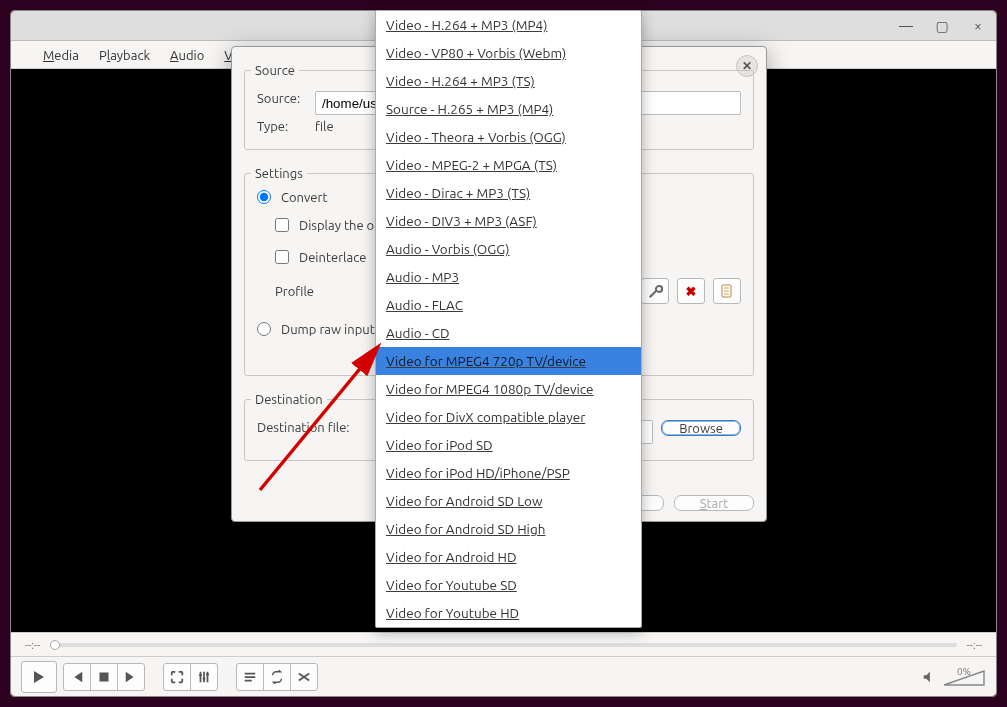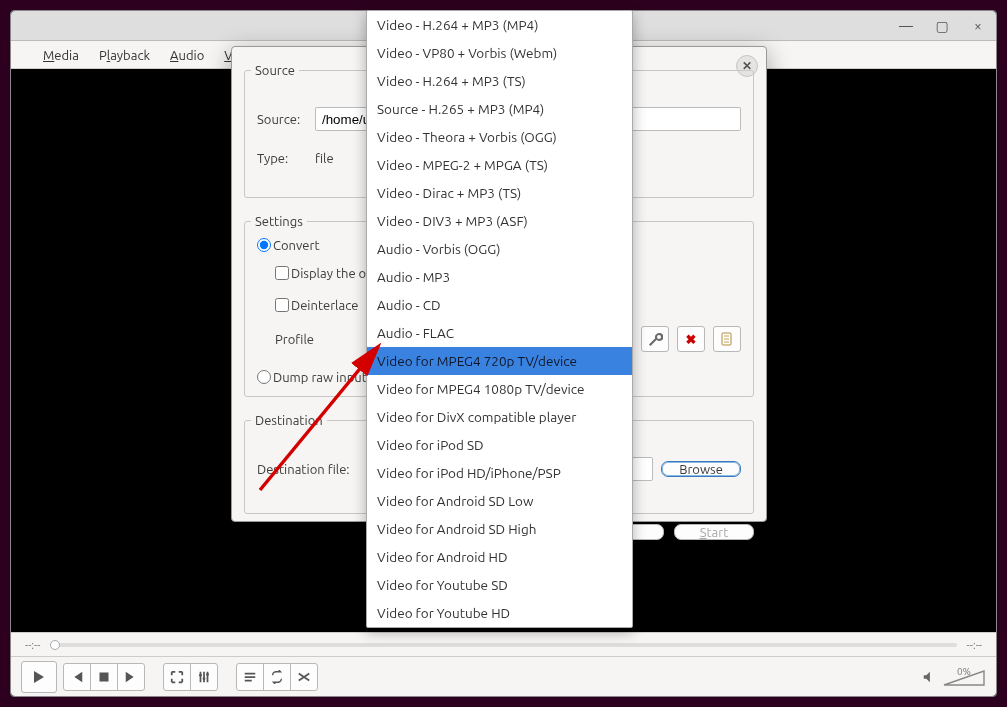--- a/index.html
+++ b/index.html
@@ -92,50 +92,51 @@
     display: flex; align-items: center; justify-content: center;
     color: #555; font-size: 12px; font-weight: bold;
   }
   fieldset.group {
     border: 1px solid #c9c7c5; border-radius: 3px; margin: 6px 0 10px 0; padding: 10px 12px 12px 12px;
     position: relative;
   }
   fieldset.group > legend {
     font-size: 13px; padding: 0 4px; margin-left: -6px; color: #3c3c3c; background: #f6f5f4;
   }
-  .row { display: flex; align-items: center; gap: 8px; margin: 20px 0; }
+  .row { display: flex; gap: 8px; margin: 4px 0; }
   .lbl { min-width: 50px; }
   input[type=text].field {
     border: 1px solid #bbb; height: 24px; padding: 2px 6px; background: #fff; border-radius: 2px;
   }
-  .radio, .check { display: flex; align-items: center; gap: 2px; }
+  .radio, .check { display: flex; align-items: center; gap: 10px; }
   .radio input, .check input { width: 14px; height: 14px; }
   .profile-row { display: flex; align-items: center; gap: 8px; margin-top: 14px; }
   .profile-label { min-width: 50px; margin-left: 18px;}
   .tool-btn {
     width: 28px; height: 26px; border: 1px solid #b8b8b8; border-radius: 3px; background: #fdfdfd;
     display: flex; align-items: center; justify-content: center;
   }
   .wrench { color: #6b6b6b; }
   .xred { color: #cc0000; font-weight: bold; }
   .dlg-buttons { display: flex; justify-content: flex-end; gap: 10px; margin-top: auto; }
   .btn {
     min-width: 80px; height: 16px; border: 1px solid #b8b8b8; border-radius: 7px; background: #fdfdfd;
     display: flex; align-items: center; justify-content: center; padding: 0 12px;
   }
   .btn.disabled { color: #aaa; }
   .btn.browse { border-color: #3a7bbf; box-shadow: inset 0 0 0 1px #8bb7e0; }
 
   
   .dropdown {
     position: absolute;
-    left: 366px; top: 10px; width: 267px;
+    left: 375px; top: 10px; width: 267px;
     background: #fff; border: 1px solid #aaa; border-radius: 2px;
     box-shadow: 0 4px 14px rgba(0,0,0,0.3);
     z-index: 50;
+    text-decoration: underline;
   }
   .dropdown .opt {
     padding: 4px 10px 4px 10px; font-size: 13.5px; color: #333; line-height: 20px; white-space: nowrap;
   }
   .dropdown .opt.selected { background: #3a82e0; color: #0f172a; }
 
   
   .arrow-anno {
     position: absolute; left: 245px; top: 330px; width: 160px; height: 170px; z-index: 60; pointer-events: none;
   }
@@ -314,22 +315,22 @@
     <div class="opt">Video - H.264 + MP3 (MP4)</div>
     <div class="opt">Video - VP80 + Vorbis (Webm)</div>
     <div class="opt">Video - H.264 + MP3 (TS)</div>
     <div class="opt">Source - H.265 + MP3 (MP4)</div>
     <div class="opt">Video - Theora + Vorbis (OGG)</div>
     <div class="opt">Video - MPEG-2 + MPGA (TS)</div>
     <div class="opt">Video - Dirac + MP3 (TS)</div>
     <div class="opt">Video - DIV3 + MP3 (ASF)</div>
     <div class="opt">Audio - Vorbis (OGG)</div>
     <div class="opt">Audio - MP3</div>
+    <div class="opt">Audio - FLAC</div>
     <div class="opt">Audio - CD</div>
-    <div class="opt">Audio - FLAC</div>
     <div class="opt selected">Video for MPEG4 720p TV/device</div>
     <div class="opt">Video for MPEG4 1080p TV/device</div>
     <div class="opt">Video for DivX compatible player</div>
     <div class="opt">Video for iPod SD</div>
     <div class="opt">Video for iPod HD/iPhone/PSP</div>
     <div class="opt">Video for Android SD Low</div>
     <div class="opt">Video for Android SD High</div>
     <div class="opt">Video for Android HD</div>
     <div class="opt">Video for Youtube SD</div>
     <div class="opt">Video for Youtube HD</div>

